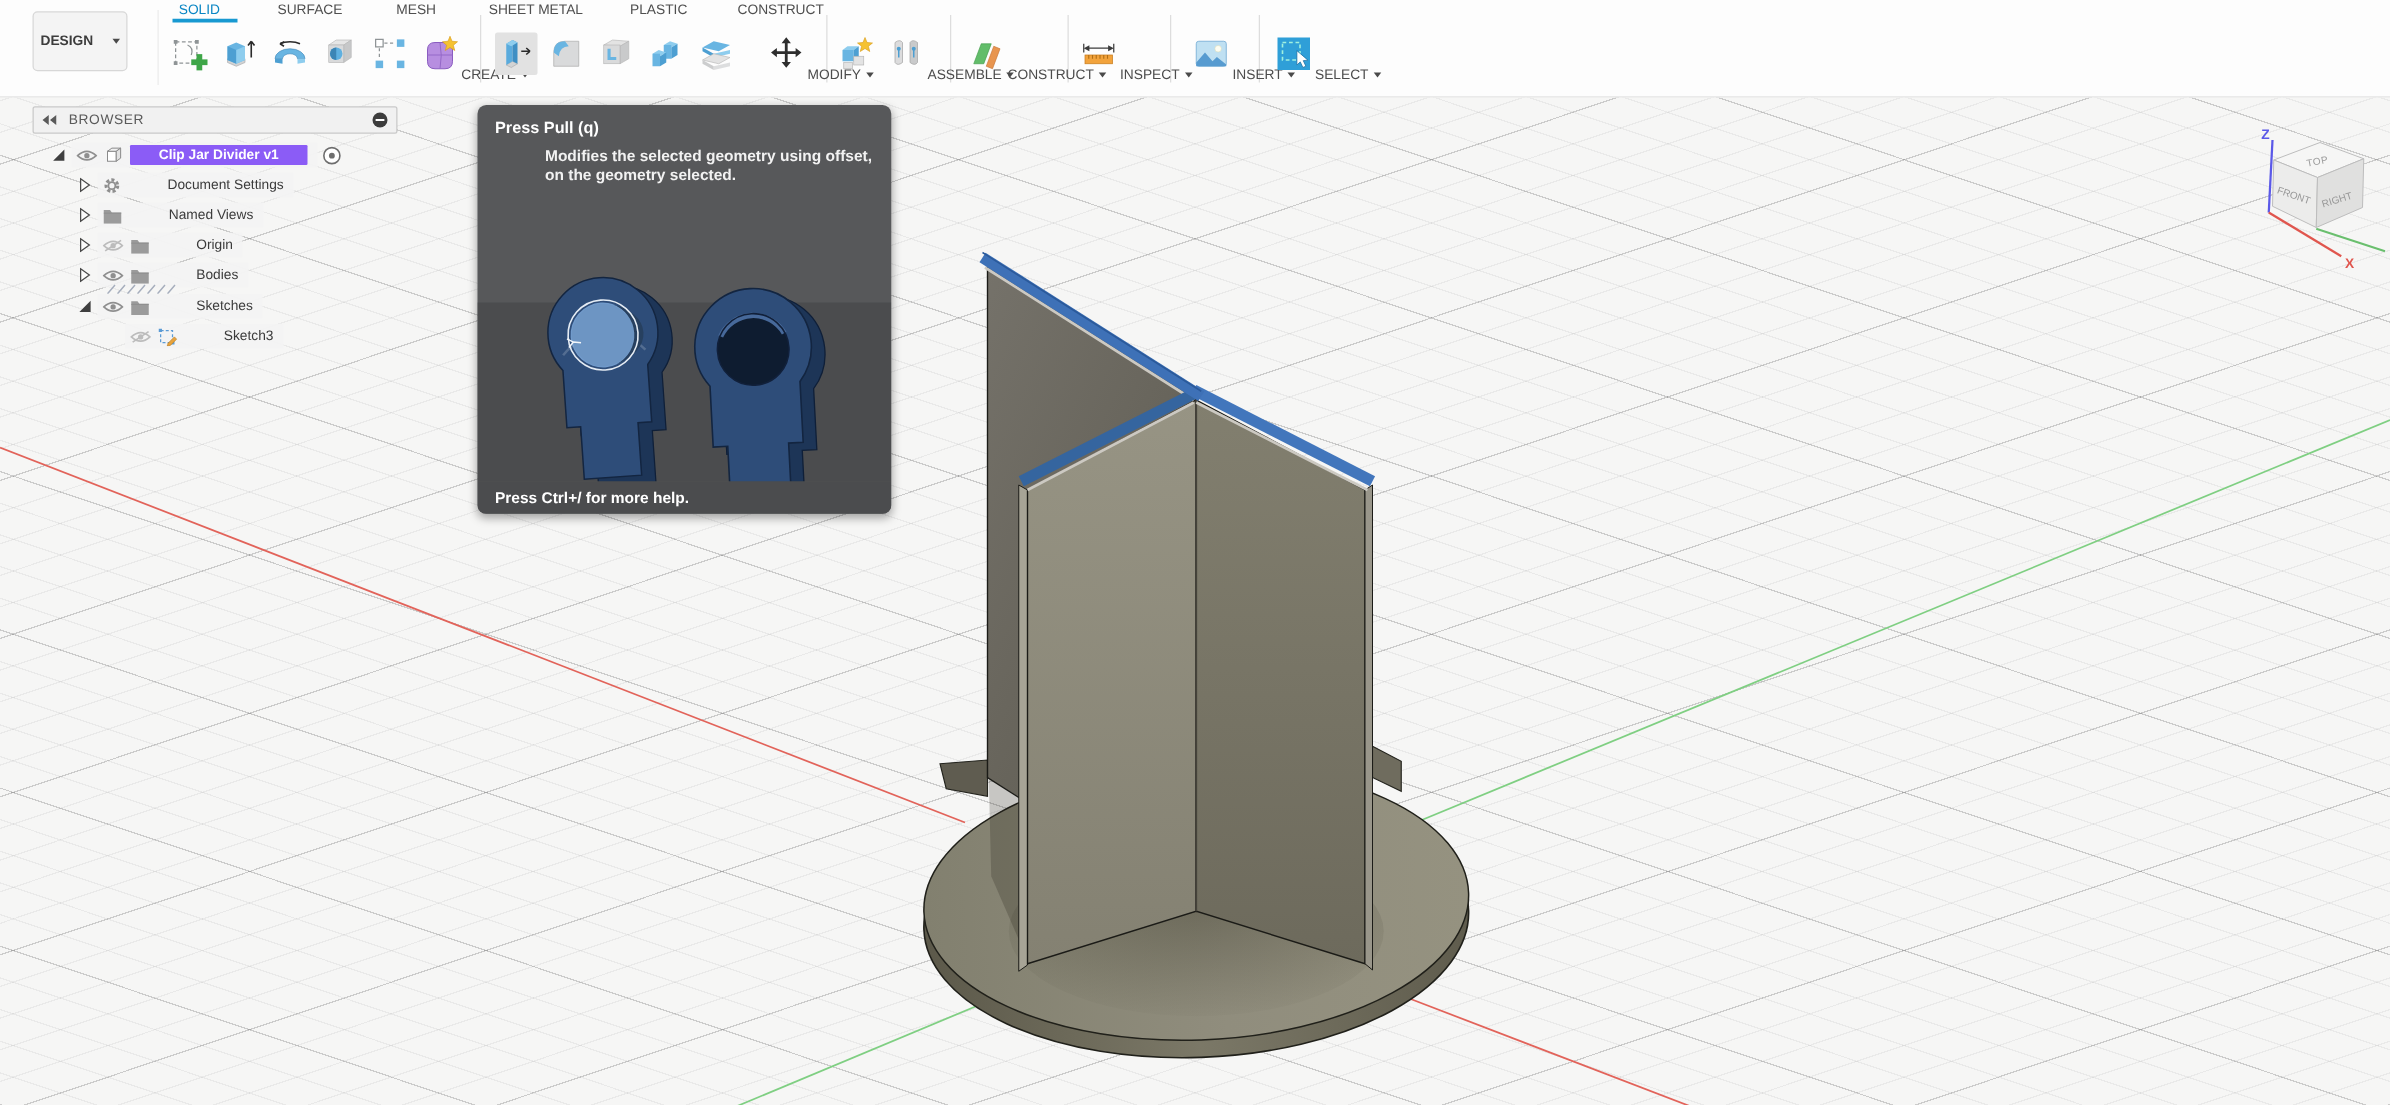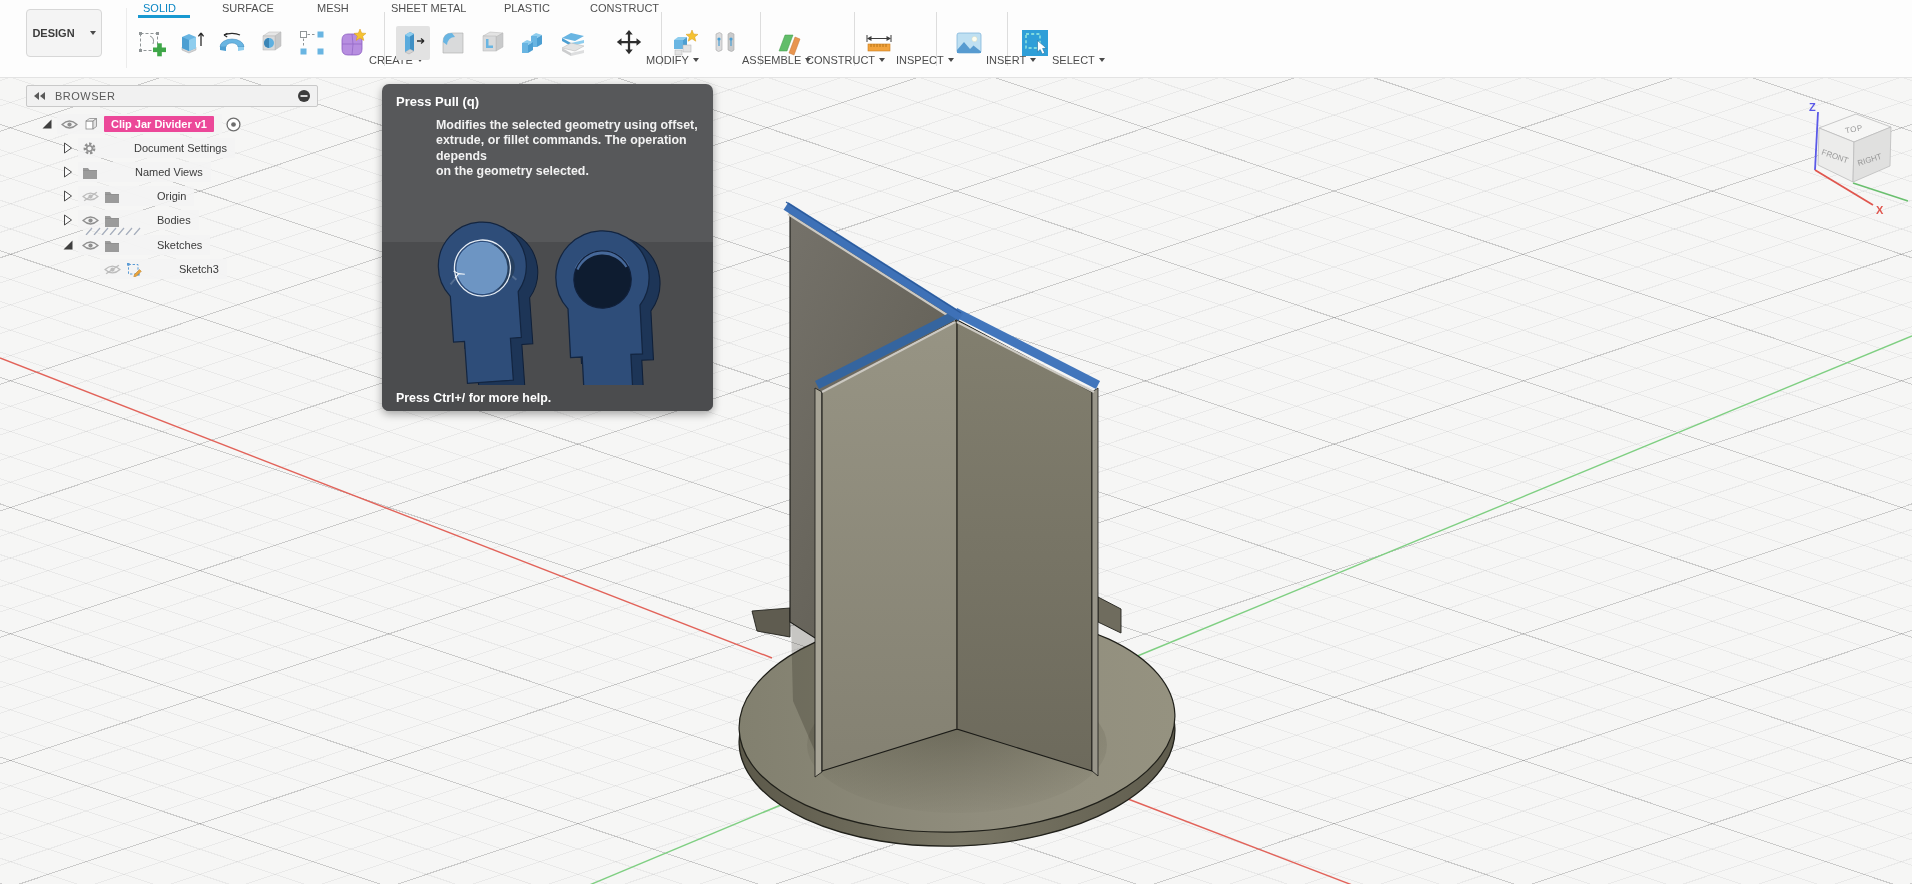--- a/index.html
+++ b/index.html
@@ -38,21 +38,21 @@
 
   
   #browser{position:absolute;left:2px;top:85px;width:300px;margin-left:24px;}
   .br-header{width:292px;height:22px;background:#f1f1f1;border:1px solid #c9c9c9;border-radius:2px;
      display:flex;align-items:center;padding:0 6px;box-sizing:border-box;}
   .br-title{font-size:11px;color:#5a5a5a;letter-spacing:.5px;margin-left:8px;flex:1;}
   .tree-row{position:absolute;display:flex;align-items:center;height:20px;}
   .row-bg{display:flex;align-items:center;gap:5px;background:rgba(244,244,244,0.88);
      padding:2px 8px 2px 4px;height:16px;}
   .tree-label{font-size:11px;color:#3b3b3b;white-space:nowrap;cursor:pointer;padding-left:32px;}
-  .tree-label.sel{background:#ec4899;color:#ffffff;font-weight:bold;padding:2px 7px;border-radius:1px;}
+  .tree-label.sel{background:#8b5cf6;color:#ffffff;font-weight:bold;padding:2px 23px;border-radius:1px;}
   .tw{width:12px;height:12px;display:flex;align-items:center;justify-content:center;cursor:pointer;margin-right:4px;}
 
   
   #tooltip{position:absolute;left:382px;top:84px;width:331px;height:327px;border-radius:7px;
      background:#57585a;box-shadow:0 3px 8px rgba(0,0,0,0.35);color:#fff;box-sizing:border-box;overflow:hidden;}
   .tt-head{padding:10px 14px 0 14px;}
   .tt-title{font-size:13px;font-weight:bold;color:#ffffff;}
   .tt-body{margin-top:9px;font-size:12.4px;font-weight:600;color:#f2f2f2;line-height:1.24;margin-left:40px;}
   .tt-img{position:absolute;left:0;top:158px;width:331px;height:143px;background:#4b4c4e;}
   .tt-img svg{position:absolute;left:15px;top:-62px;}
@@ -532,21 +532,20 @@
         <span class="tree-label">Sketch3</span>
       </span>
     </div>
   </div>
 
   <div id="tooltip">
     <div class="tt-head">
       <div class="tt-title">Press Pull (q)</div>
       <div class="tt-body">
         <div>Modifies the selected geometry using offset,</div>
-        <div>extrude, or fillet commands. The operation depends</div>
         <div>on the geometry selected.</div>
       </div>
     </div>
     <div class="tt-img">
       <svg width="300" height="215" viewBox="0 0 300 215">
 
         <g transform="translate(86,96) rotate(-4)">
           <path d="M-34 18 A44 44 0 1 1 34 18 L34 64 L23 64 L23 106 L-23 106 L-23 64 L-34 64 Z" transform="translate(11,7)" fill="#1d3557" stroke="#0f1f38" stroke-width="1"></path>
           <path d="M-34 18 A44 44 0 1 1 34 18 L34 64 L23 64 L23 106 L-23 106 L-23 64 L-34 64 Z" fill="#2e4d79" stroke="#132540" stroke-width="1.2"></path>
           <path d="M-33 6 A44 44 0 0 1 33 6" fill="none" stroke="rgba(255,255,255,0.18)" stroke-width="2"></path>

